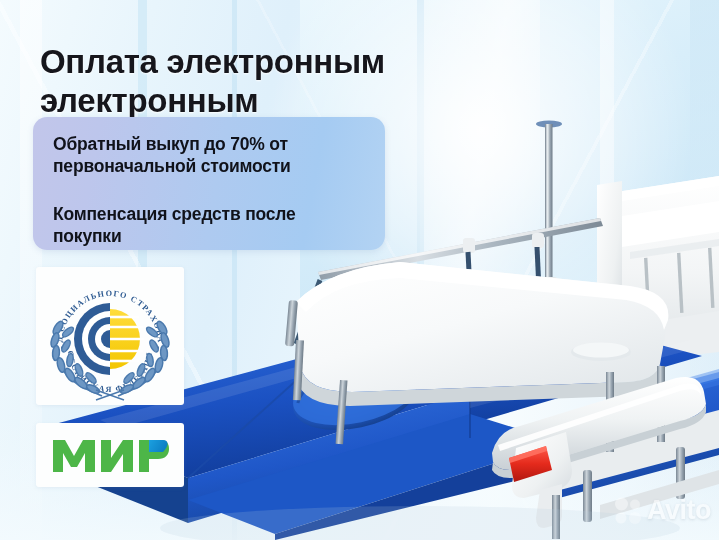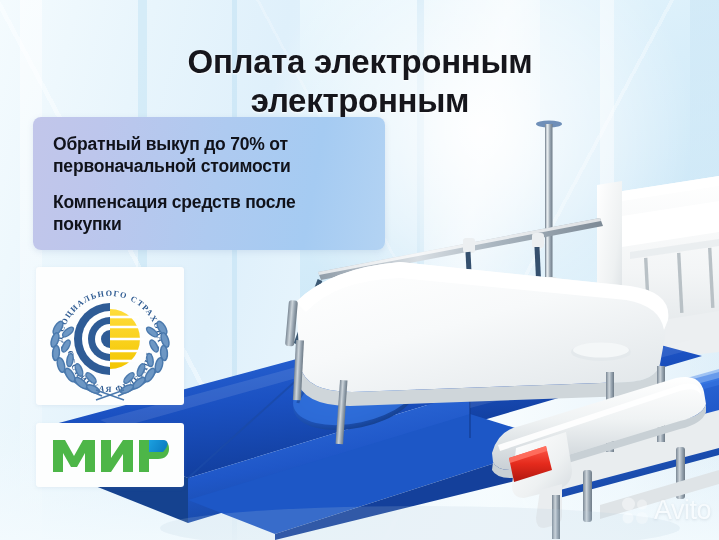--- a/index.html
+++ b/index.html
@@ -44,40 +44,40 @@
     background:linear-gradient(100deg,rgba(255,255,255,0),rgba(255,255,255,.55),rgba(255,255,255,0));
   }
   .bg-floor{
     position:absolute;left:0;bottom:0;width:719px;height:120px;
     background:linear-gradient(180deg,rgba(240,250,254,.0),rgba(244,251,254,.85));
   }
 
   
   .title{
     position:absolute;left:40px;top:21px;width:640px;
-    text-align:center;color:#16161c;
+    text-align:left;color:#16161c;
     font-size:33px;font-weight:bold;line-height:1.17;
     letter-spacing:-0.3px;
     text-shadow:0 1px 2px rgba(255,255,255,.9);
   }
   .title .l2{display:block;}
 
   
   .callout{
     position:absolute;left:33px;top:117px;width:352px;height:133px;
-    border-radius:8px;
+    border-radius:14px;
     background:linear-gradient(100deg,#c2c6ea 0%,#bdc6ec 18%,#aecaf0 52%,#a5cbf2 78%,#b3d3f3 100%);
     box-shadow:0 2px 6px rgba(80,110,160,.13);
     box-sizing:border-box;padding:16px 20px 12px 20px;
   }
   .callout p{
     margin:0;color:#10121a;font-weight:bold;
     font-size:17.5px;line-height:1.26;letter-spacing:-0.2px;
   }
-  .callout p + p{margin-top:14px;}
+  .callout p + p{margin-top:26px;}
 
   
   .logo-card{
     position:absolute;background:#fdfefe;border-radius:3px;
     box-shadow:0 1px 4px rgba(120,150,180,.12);
   }
   .fss-card{left:36px;top:267px;width:148px;height:138px;}
   .mir-card{left:36px;top:423px;width:148px;height:64px;}
   .fss-logo{position:absolute;left:50%;top:50%;transform:translate(-50%,-50%);}
   .mir-logo{position:absolute;left:50%;top:50%;transform:translate(-50%,-50%);}
@@ -85,21 +85,21 @@
   
   .bed{position:absolute;left:0;top:0;width:719px;height:540px;}
 
   
   .watermark{
     position:absolute;right:8px;bottom:14px;
     display:flex;align-items:center;gap:4px;
     opacity:.55;pointer-events:none;
   }
   .wm-text{
-    font-size:27px;font-weight:normal;color:#ffffff;
+    font-size:27px;font-weight:bold;color:#ffffff;
     letter-spacing:-0.5px;
     text-shadow:0 1px 3px rgba(90,110,130,.35);
   }
 </style>
 </head>
 <body>
 
 <div class="stage">
 
   <div class="bg-base"></div>

